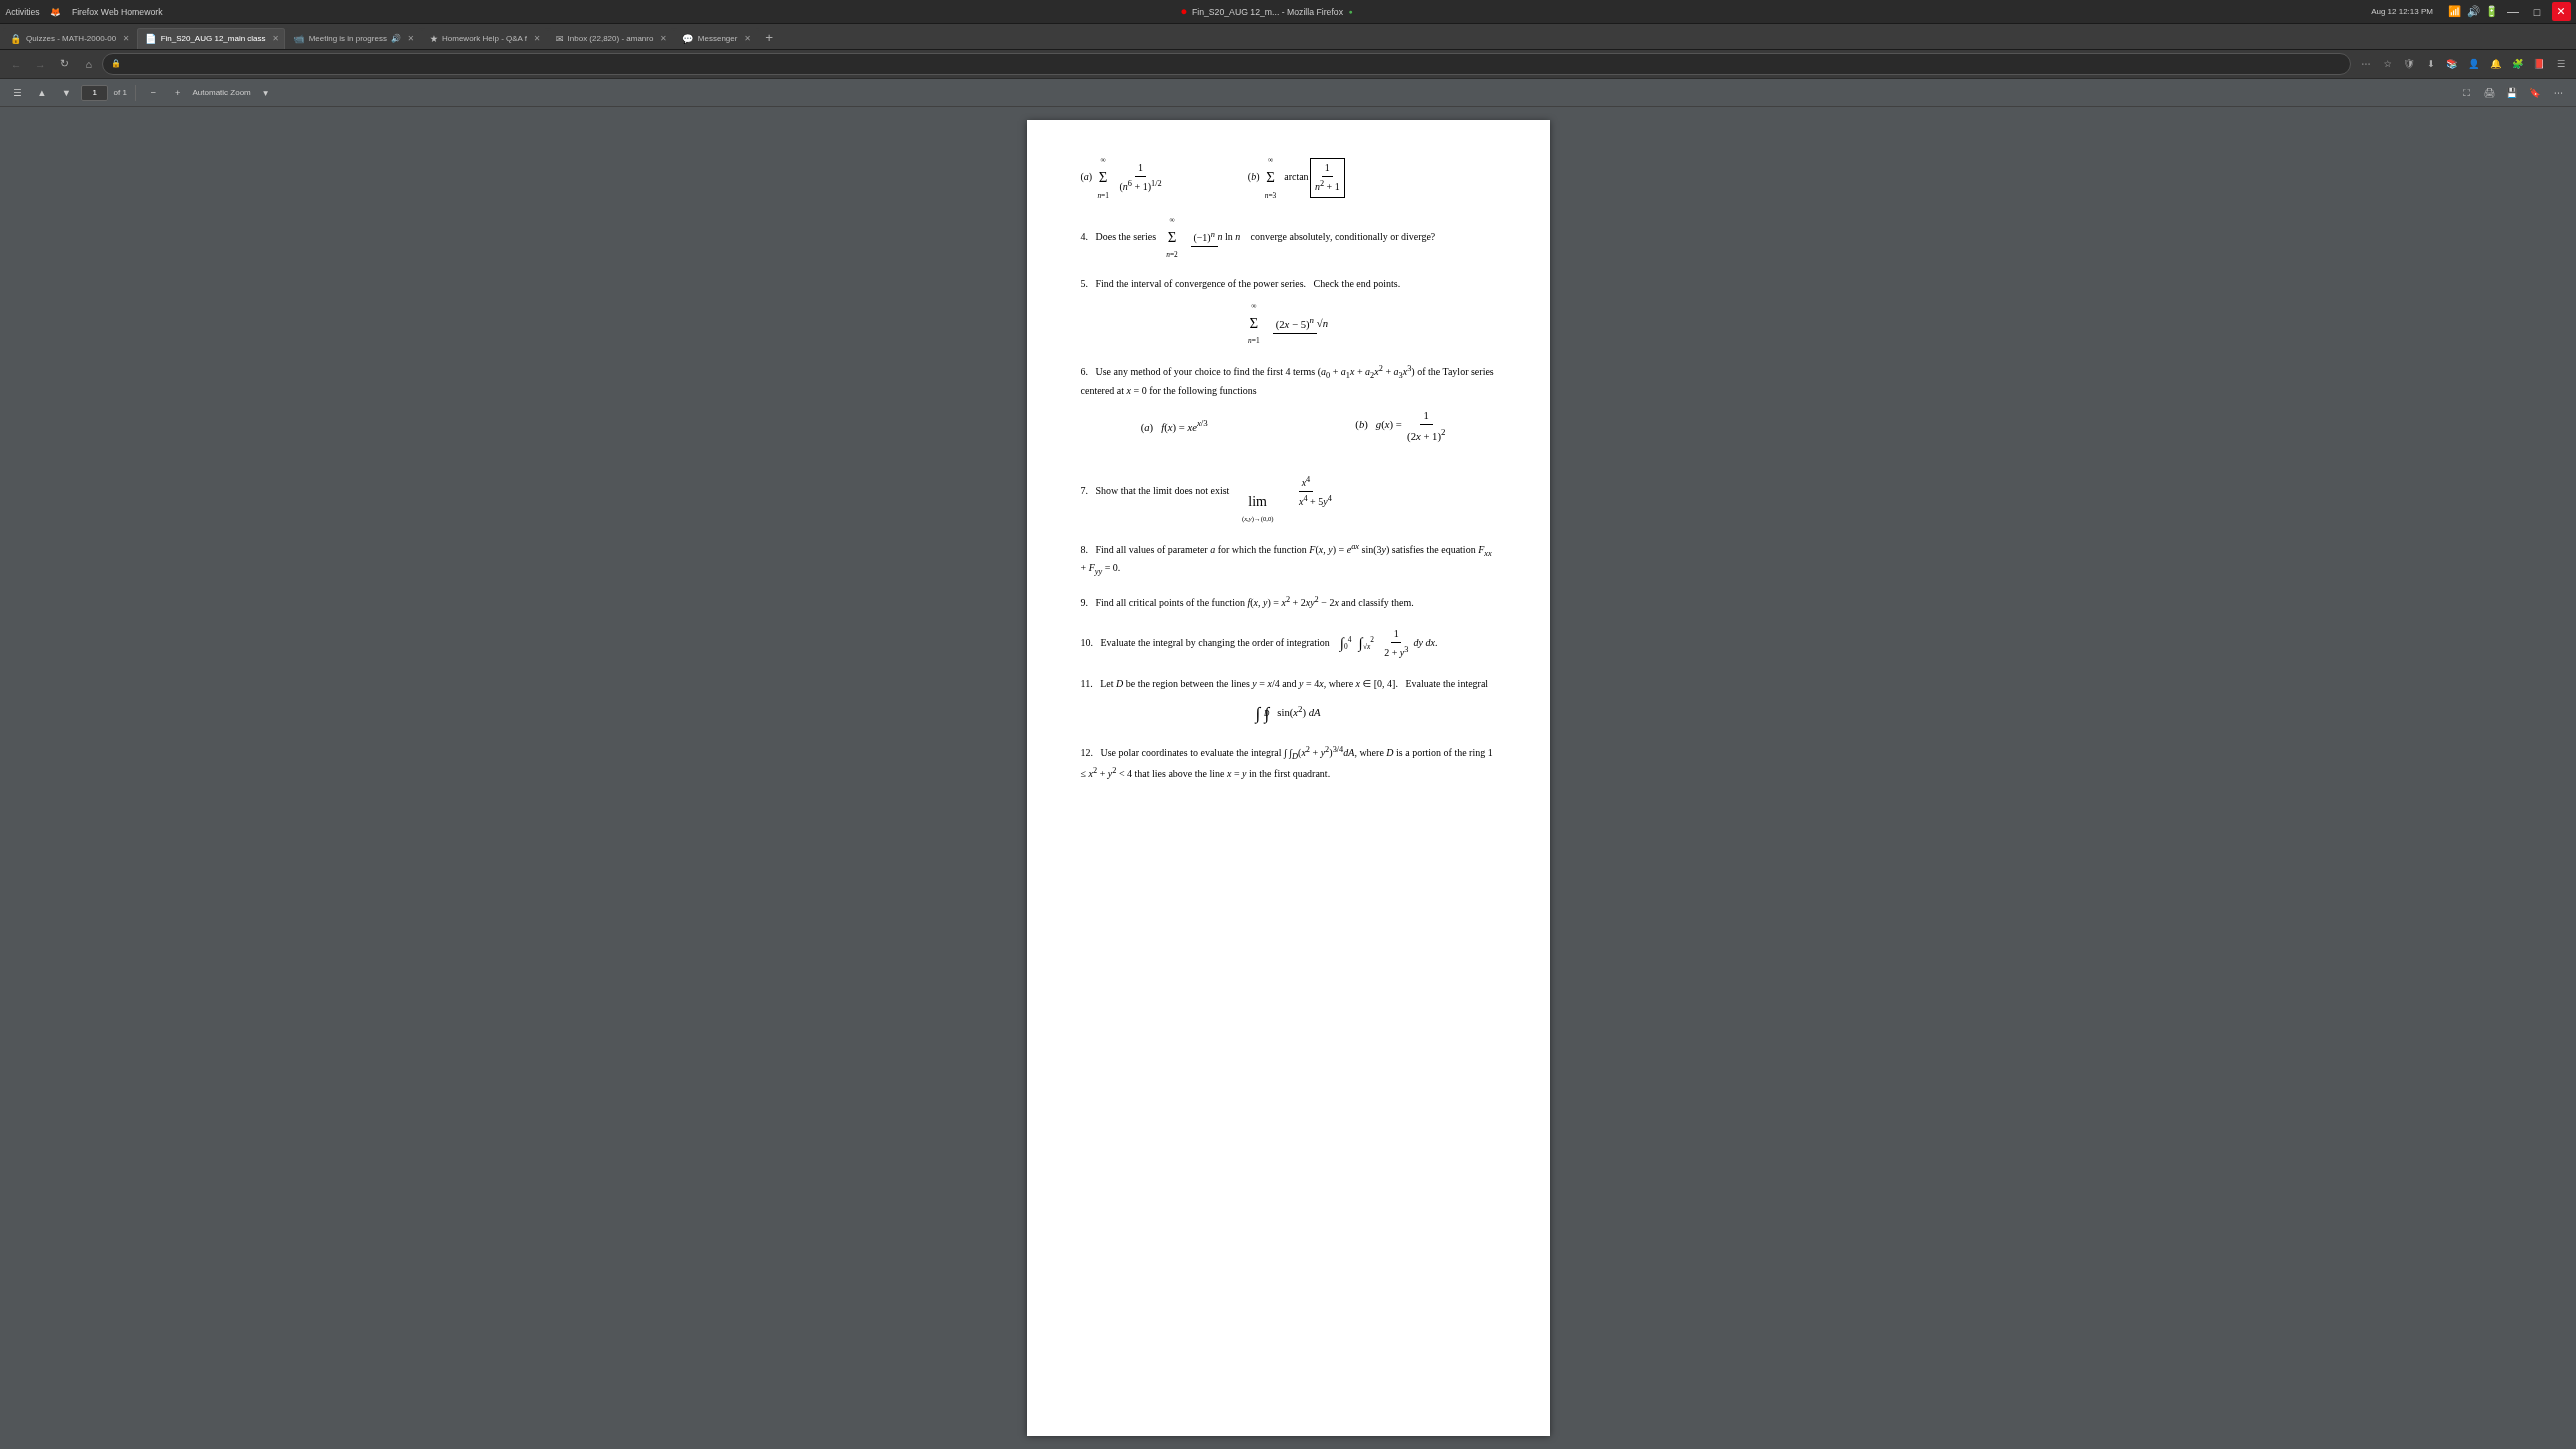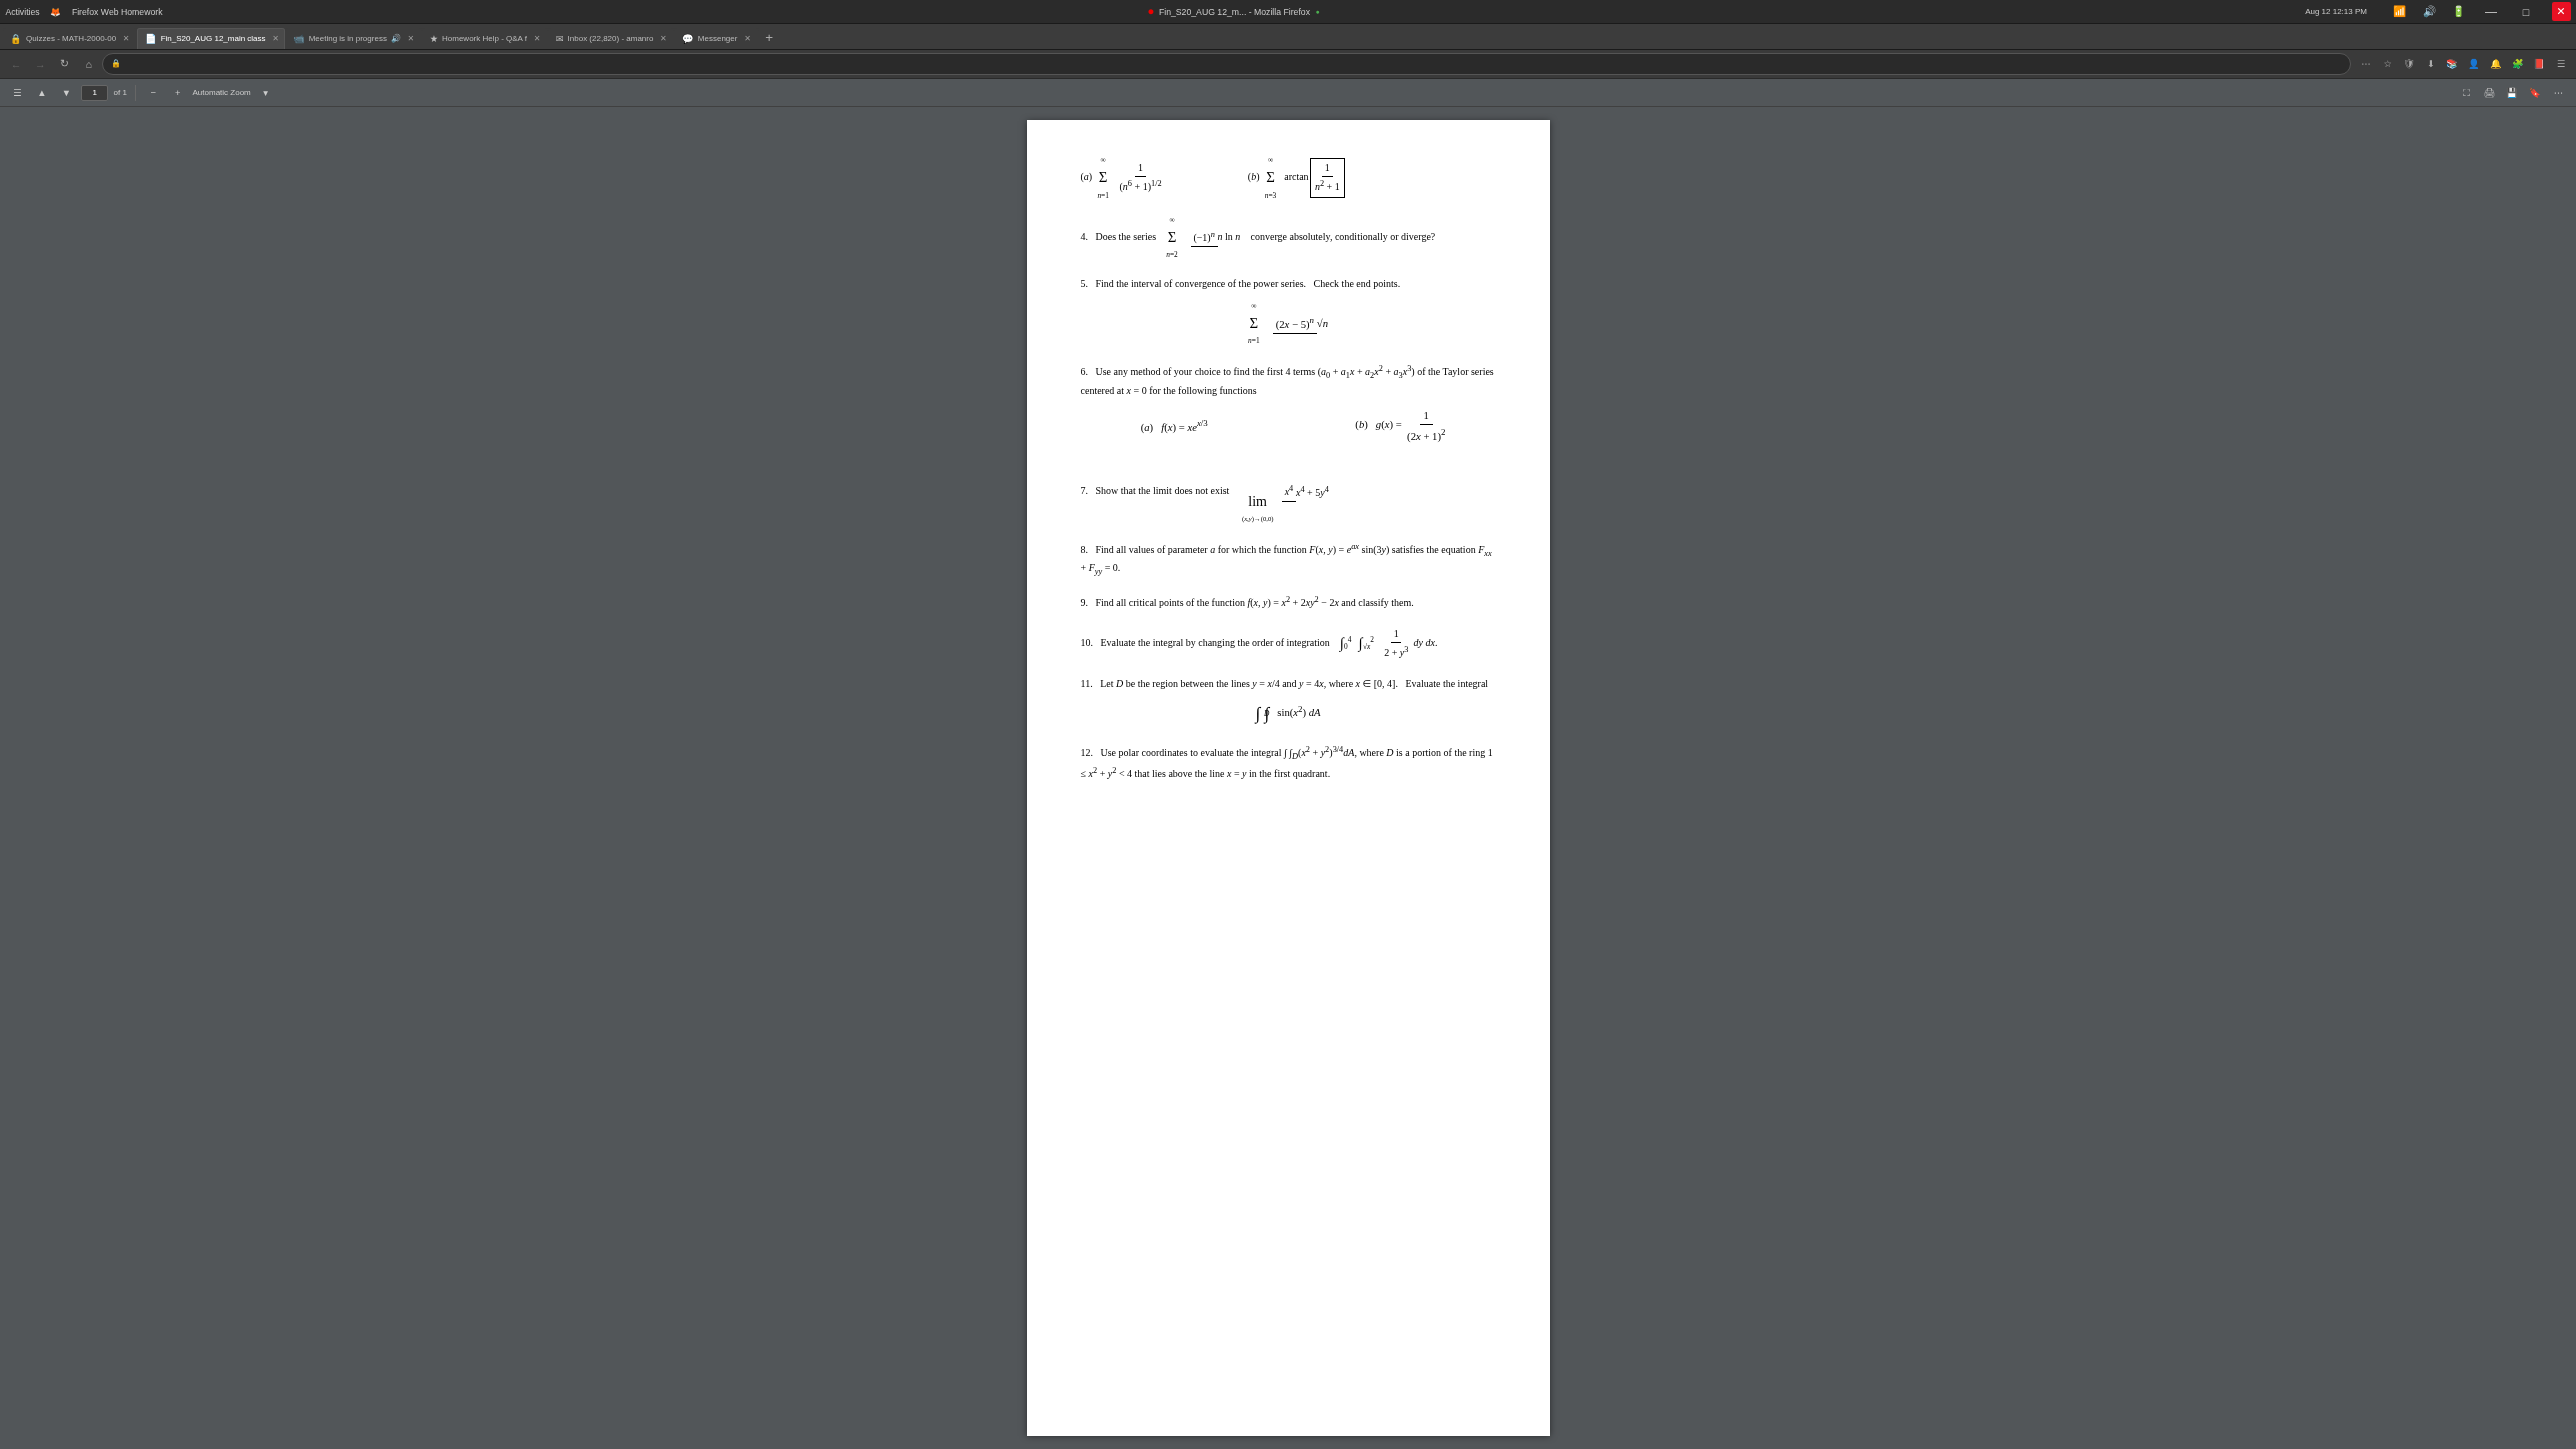--- a/index.html
+++ b/index.html
@@ -9,21 +9,21 @@
     .titlebar {
       background: #2b2b2b;
       height: 24px;
       display: flex;
       justify-content: space-between;
       padding: 0 5.4px;
       border-bottom: 0.7px solid #1a1a1a;
     }
     .titlebar-left { display: flex; align-items: center; gap: 10.7px; font-size: 8.7px; color: #ccc; }
     .titlebar-center { display: flex; align-items: center; gap: 5.4px; font-size: 8.7px; color: #ccc; }
-    .titlebar-right { display: flex; align-items: center; gap: 16px; }
+    .titlebar-right { display: flex; align-items: center; gap: 5px; }
     .win-btn { width: 19px; height: 19px; display: flex; align-items: center; justify-content: center; color: #ccc; font-size: 10.7px; cursor: pointer; border-radius: 2px; }
     .win-btn.close { background: #e81123; color: white; }
 
     
     .tabbar {
       background: #3c3c3c;
       height: 25.5px;
       display: flex;
       align-items: flex-end;
       padding: 0 2.7px;
@@ -335,21 +335,21 @@
       </div>
 
       <div class="problem">
         <span>
           7. &nbsp; Show that the limit does not exist &nbsp;&nbsp;&nbsp;
           <span style="display:inline-block; vertical-align:middle; text-align:center;">
             <span style="display:block; font-size:14px;margin-top:32px;">lim</span>
             <span style="display:block; font-size:6.7px;">(<i>x,y</i>)→(0,0)</span>
           </span>
           &nbsp;
-          <span style="display:inline-flex; flex-direction:row; align-items:center; vertical-align:middle; margin:0 1px;">
+          <span style="display:inline-flex; flex-direction:column; align-items:flex-start; vertical-align:middle; margin:0 18px;">
             <span style="border-bottom:0.7px solid black; padding:0 2.7px; text-align:center;"><i>x</i><sup>4</sup></span>
             <span><i>x</i><sup>4</sup> + 5<i>y</i><sup>4</sup></span>
           </span>
         </span>
       </div>
 
       <div class="problem">
         <span>
           8. &nbsp; Find all values of parameter <i>a</i> for which the function <i>F</i>(<i>x</i>, <i>y</i>) = <i>e</i><sup><i>ax</i></sup> sin(3<i>y</i>) satisfies the equation <i>F</i><sub><i>xx</i></sub> + <i>F</i><sub><i>yy</i></sub> = 0.
         </span>

